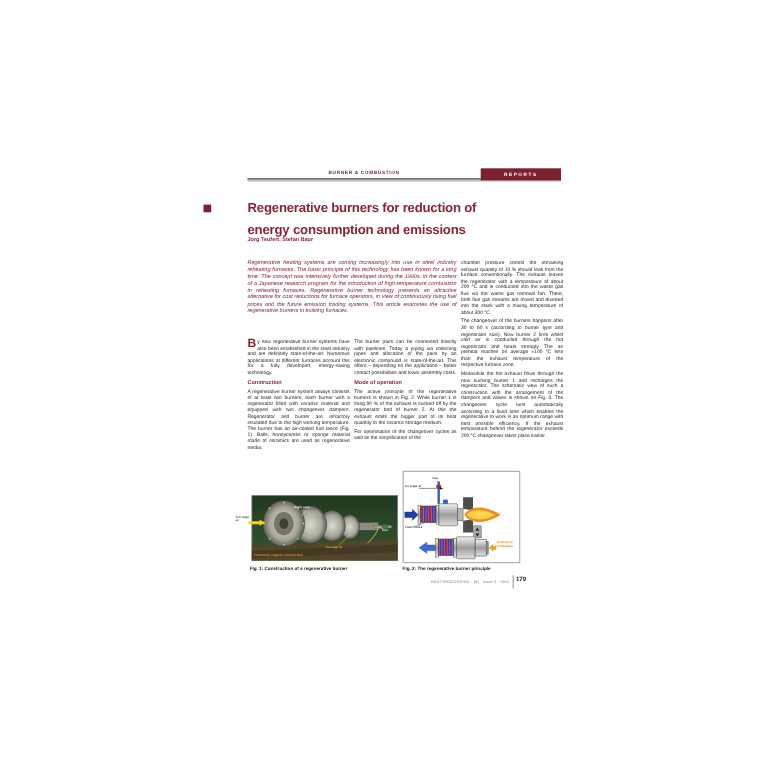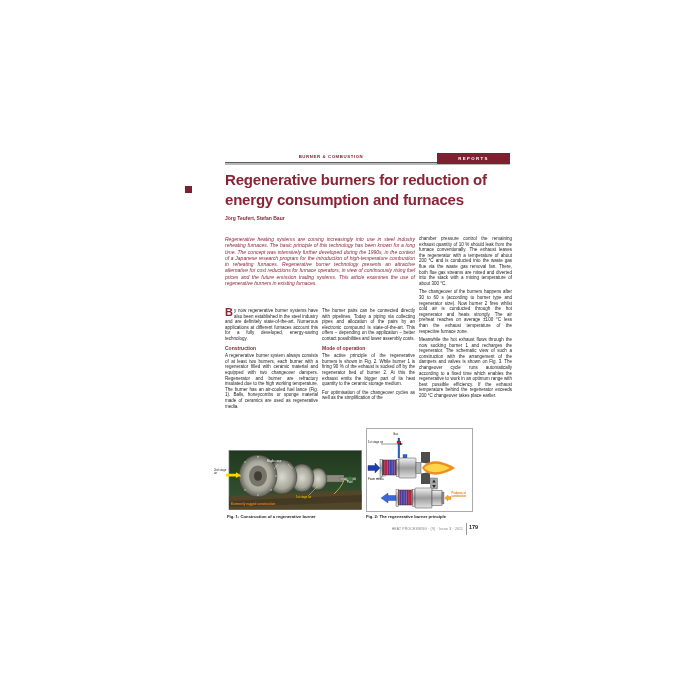--- a/index.html
+++ b/index.html
@@ -7,22 +7,22 @@
           font-family:"Liberation Sans",sans-serif;}
   .abs{position:absolute;}
   
   .margin-marker{left:185px;top:186px;width:7px;height:7px;background:#7d2130;}
   .section-label{left:225px;top:154px;width:212px;text-align:center;font-size:4.3px;
                  font-weight:bold;color:#7d2130;letter-spacing:.6px;}
   .header-rule{left:225px;top:162px;width:285px;height:2px;background:#b9b9b9;border-top:1px solid #5c5c5c;}
   .reports-tab{left:437px;top:153px;width:73px;height:11px;background:#7d2130;color:#fff;
                font-size:4.3px;font-weight:bold;letter-spacing:1.4px;text-align:center;line-height:11px;}
   
-  .title{left:225px;top:170px;width:280px;color:#8a2435;font-weight:bold;
-         font-size:15px;line-height:19.5px;letter-spacing:-.2px;}
+  .title{left:225px;top:180px;width:280px;color:#8a2435;font-weight:bold;
+         font-size:12px;line-height:19.5px;letter-spacing:-.2px;}
   .authors{left:225px;top:215px;font-size:5px;font-weight:bold;color:#8a2435;}
   
   .abstract{left:225px;top:236px;width:190px;font-size:5px;line-height:6.3px;
             font-style:italic;color:#8a2435;text-align:justify;}
   
   .col{width:93px;font-size:4.5px;line-height:5.6px;text-align:justify;color:#1c1c1c;}
   .col p{margin:0 0 3px 0;}
   .col h3{margin:4px 0 2px 0;font-size:5px;color:#8a2435;}
   #col1{left:225px;top:308px;} #col2{left:322px;top:308px;} #col3{left:419px;top:236px;}
   .dropcap::first-letter{float:left;font-size:11px;line-height:9px;font-weight:bold;
@@ -45,21 +45,21 @@
 
 <div id="canvas">
 
   <div class="abs margin-marker"></div>
   <div class="abs section-label">BURNER &amp; COMBUSTION</div>
   <div class="abs header-rule"></div>
   <div class="abs reports-tab">REPORTS</div>
 
   <div class="abs title">
     <span style="display:block;">Regenerative burners for reduction of</span>
-    <span style="display:block;">energy consumption and furnaces</span>
+    <span style="display:block;">energy consumption and emissions</span>
   </div>
   <div class="abs authors">Jörg Teufert, Stefan Baur</div>
 
   <div class="abs abstract">Regenerative heating systems are coming increasingly into use in steel industry reheating furnaces. The basic principle of this technology has been known for a long time. The concept was intensively further developed during the 1990s, in the context of a Japanese research program for the introduction of high-temperature combustion in reheating furnaces. Regenerative burner technology presents an attractive alternative for cost reductions for furnace operators, in view of continuously rising fuel prices and the future emission trading systems. This article examines the use of regenerative burners in existing furnaces.</div>
 
   <div class="abs col" id="col1">
     <p class="dropcap">By now regenerative burner systems have also been established in the steel industry and are definitely state-of-the-art. Numerous applications at different furnaces account this for a fully developed, energy-saving technology.</p>
     <h3>Construction</h3>
     <p>A regenerative burner system always consists of at least two burners, each burner with a regenerator filled with ceramic material and equipped with two changeover dampers. Regenerator and burner are refractory insulated due to the high working temperature. The burner has an air-cooled fuel lance (Fig. 1). Balls, honeycombs or sponge material made of ceramics are used as regenerative media.</p>
   </div>

